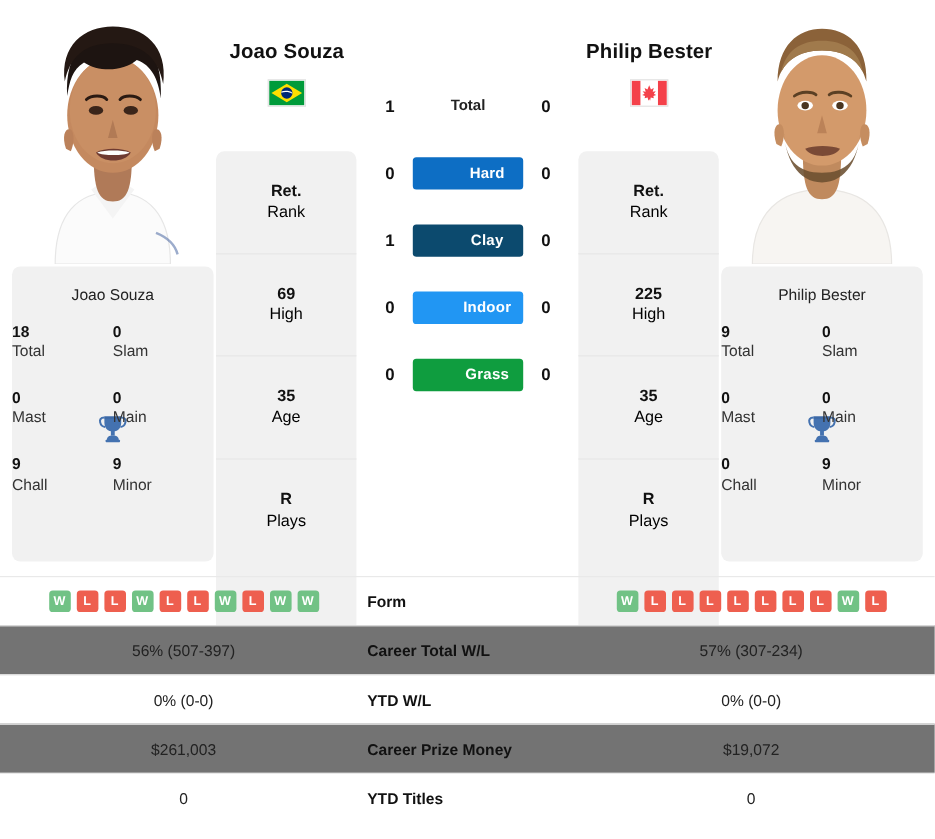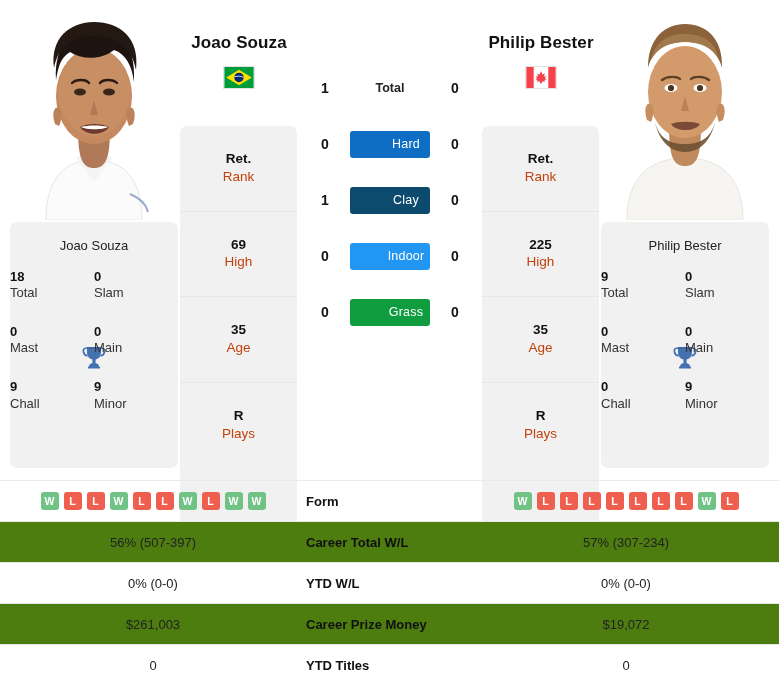--- a/index.html
+++ b/index.html
@@ -51,23 +51,23 @@
     position: absolute; top: 50%; transform: translateY(-50%);
     font-size: 14px; font-weight: bold; color: #111;
     width: 24px; text-align: center;
   }
   .h2h-score.l { left: 7px; }
   .h2h-score.r { right: 7px; }
   .h2h-label-plain {
     font-size: 12.5px; font-weight: bold; color: #222;
   }
   .surf {
-    width: 80px; height: 27px; border-radius: 3px;
+    width: 92px; height: 27px; border-radius: 3px;
     display: flex; align-items: center; justify-content: center;
-    color: #fff; font-size: 12.5px; font-weight: normal;
+    color: #fff; font-size: 12.5px; font-weight: bold;
     letter-spacing: .2px;
     padding-left: 32px;
   }
 
   
   .card {
     position: absolute; background: #f1f1f1; border-radius: 7px;
   }
   .card.stats { top: 222px; width: 168px; height: 246px; }
   .card.stats.left  { left: 10px; }
@@ -94,29 +94,29 @@
   }
   .trophy svg { display: block; width: 100%; height: 100%; }
 
   .rank-cell {
     height: 85.5px; display: flex; flex-direction: column;
     align-items: center; justify-content: center;
     border-bottom: 1px solid #e7e7e7;
   }
   .rank-cell:last-child { border-bottom: none; }
   .rank-num { font-size: 13.5px; font-weight: bold; color: #111; line-height: 1.3; }
-  .rank-lab { font-size: 13.5px; color: #c2410c; line-height: 1.35; }
+  .rank-lab { font-size: 13.5px; color: #000000; line-height: 1.35; }
 
   
   .table { position: absolute; left: 0; top: 480px; width: 779px; }
   .trow {
     display: flex; align-items: center;
     height: 41px; border-top: 1px solid #e9e9e9;
   }
-  .trow.alt { background: #4d7c0f; }
+  .trow.alt { background: #737373; }
   .trow .cell-l, .trow .cell-r {
     width: 306px; text-align: center;
     font-size: 13px; color: #222;
   }
   .trow .cell-m {
     width: 167px; text-align: left;
     font-size: 13px; font-weight: bold; color: #111;
   }
   .form-wrap { display: flex; gap: 5px; justify-content: center; }
   .fb {

